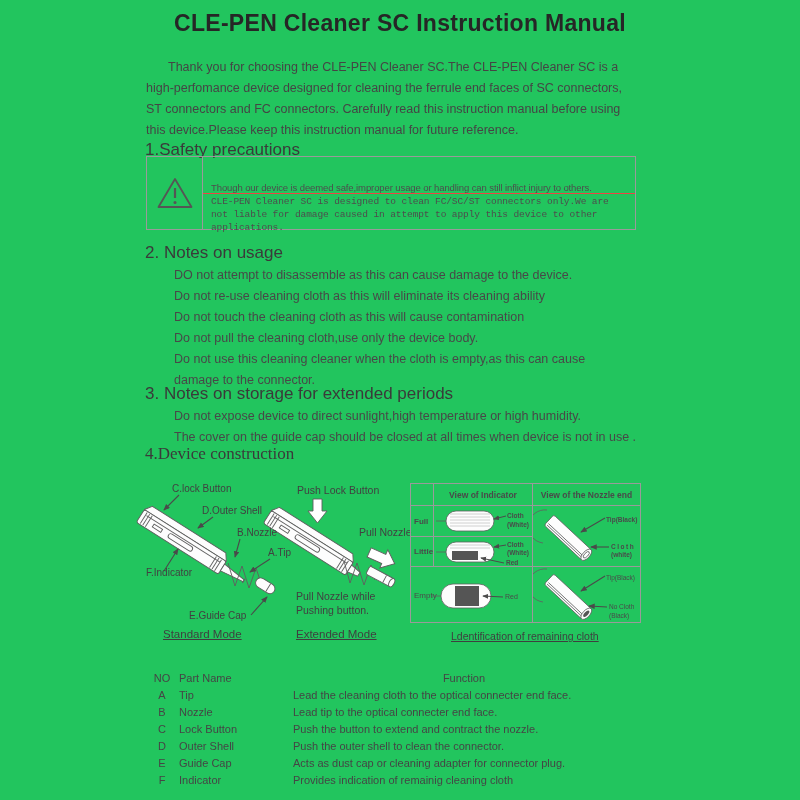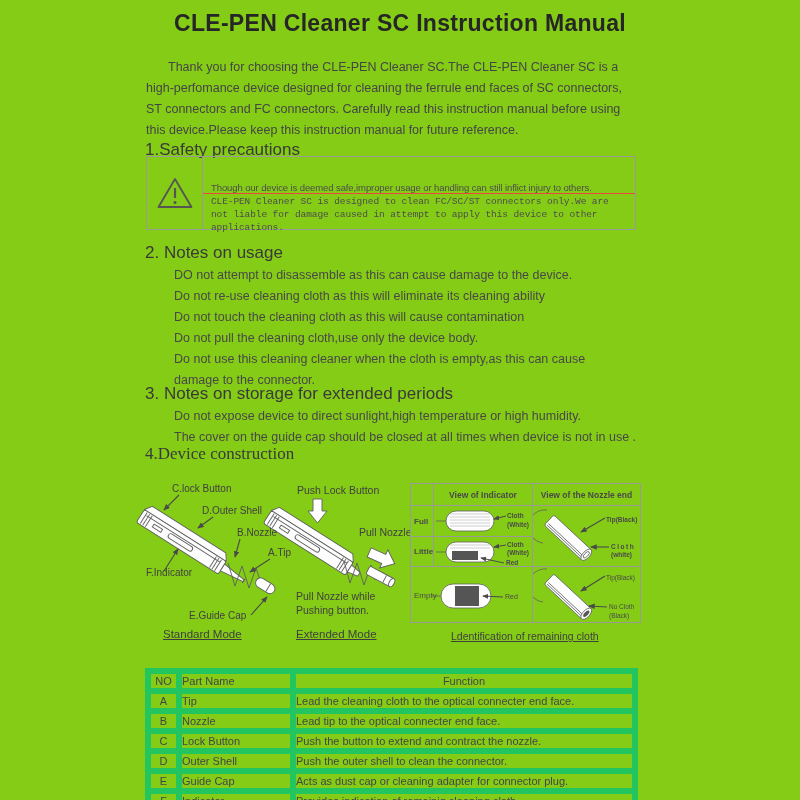--- a/index.html
+++ b/index.html
@@ -1,17 +1,17 @@
 <!DOCTYPE html>
 <html><head>
 <meta charset="utf-8">
 <style>
   html,body { margin:0; padding:0; }
   body { width:800px; height:800px; background:#fff; font-family:"Liberation Sans", sans-serif; }
-  .page { position:relative; width:800px; height:800px; background:#84cc16; color:#474747; overflow:hidden; }
+  .page { position:relative; width:800px; height:800px; background:#22c55e; color:#474747; overflow:hidden; }
 
   .title { position:absolute; top:10px; left:0; width:100%; text-align:center;
            font-size:23px; font-weight:bold; color:#262626; letter-spacing:.3px; }
 
   .intro { position:absolute; top:57px; left:146px; width:492px;
            font-size:12.5px; line-height:21px; text-indent:22px; color:#454545; }
 
   .h { position:absolute; font-size:17px; color:#3a3a3a; white-space:nowrap; }
   .h-safety { top:140px; left:145px; }
   .h-usage { top:243px; left:145px; }
@@ -48,21 +48,21 @@
   .cell-ind svg, .cell-noz svg, .cell-empty svg { display:block; }
   .ident text { font-family:"Liberation Sans",sans-serif; fill:#4a4a4a; }
 
   .mode-cap { position:absolute; font-size:11.5px; color:#3f3f3f; text-decoration:underline; white-space:nowrap; }
   .cap-std { left:163px; top:628px; }
   .cap-ext { left:296px; top:628px; }
   .cap-ident { left:451px; top:630px; font-size:10.5px; }
 
   table.parts { position:absolute; left:145px; top:668px; width:493px;
                 border-collapse:collapse; font-size:11px; color:#454545; table-layout:fixed; }
-  table.parts th, table.parts td { border:6px solid #22c55e; height:14px; padding:0;
+  table.parts th, table.parts td { border:3px solid #22c55e; height:14px; padding:0;
                 line-height:13px; font-weight:normal; white-space:nowrap; overflow:hidden; }
   .col-no { width:31px; } .col-name { width:114px; }
   td.no, th.no { text-align:center; }
   td.pname, th.pname { padding-left:15px; text-align:left; }
   td.func { padding-left:18px; text-align:left; }
   th.func { text-align:center; }
 </style>
 </head>
 <body>
 

